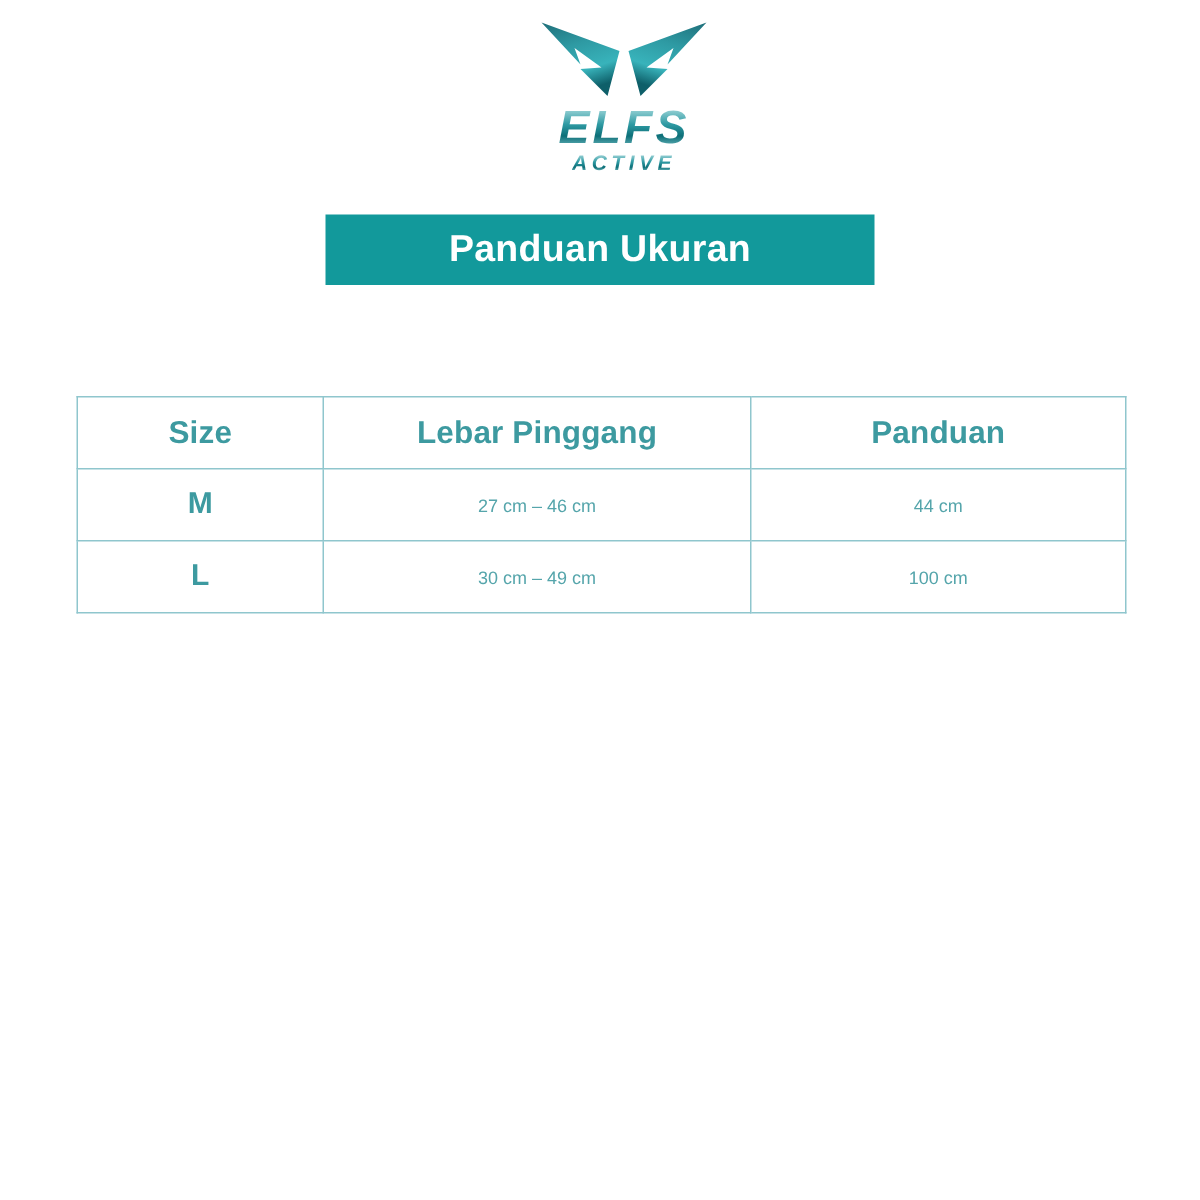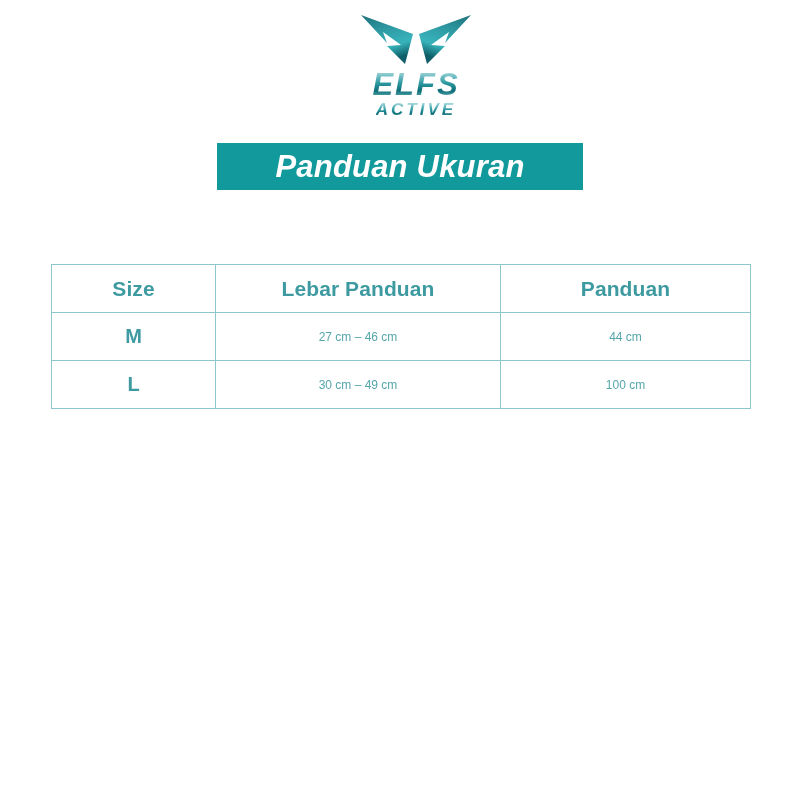--- a/index.html
+++ b/index.html
@@ -50,21 +50,21 @@
     font-style: italic;
     letter-spacing: 2px;
     background: linear-gradient(180deg, #bfe6e8 0%, #2e9aa3 45%, #0d6f78 70%, #7fc6cc 100%);
     -webkit-background-clip: text;
     background-clip: text;
     color: transparent;
     -webkit-text-fill-color: transparent;
   }
   .logo-active {
     margin-top: 1px;
-    font-size: 17px;
+    font-size: 14px;
     font-weight: bold;
     font-style: italic;
     letter-spacing: 3px;
     background: linear-gradient(180deg, #cdebed 0%, #2e9aa3 50%, #0d6f78 75%, #8fd0d5 100%);
     -webkit-background-clip: text;
     background-clip: text;
     color: transparent;
     -webkit-text-fill-color: transparent;
   }
 
@@ -76,25 +76,24 @@
     width: 366px;
     height: 47px;
     background: #12999b;
     display: flex;
     align-items: center;
     justify-content: center;
     box-sizing: border-box;
   }
   .title-banner-text {
     color: #ffffff;
-    font-size: 31px;
+    font-size: 25px;
     font-weight: bold;
     letter-spacing: 0.2px;
     white-space: nowrap;
-    font-style: italic;
   }
 
   
   .size-table {
     position: absolute;
     left: 51px;
     top: 264px;
     width: 699px;
     border-collapse: collapse;
     table-layout: fixed;
@@ -167,21 +166,21 @@
 
   <table class="size-table">
     <colgroup>
       <col class="col-size">
       <col class="col-waist">
       <col class="col-length">
     </colgroup>
     <thead>
       <tr>
         <th>Size</th>
-        <th>Lebar Panduan</th>
+        <th>Lebar Pinggang</th>
         <th>Panduan</th>
       </tr>
     </thead>
     <tbody>
       <tr>
         <td class="cell-size">M</td>
         <td class="cell-value">27 cm – 46 cm</td>
         <td class="cell-value">44 cm</td>
       </tr>
       <tr>

